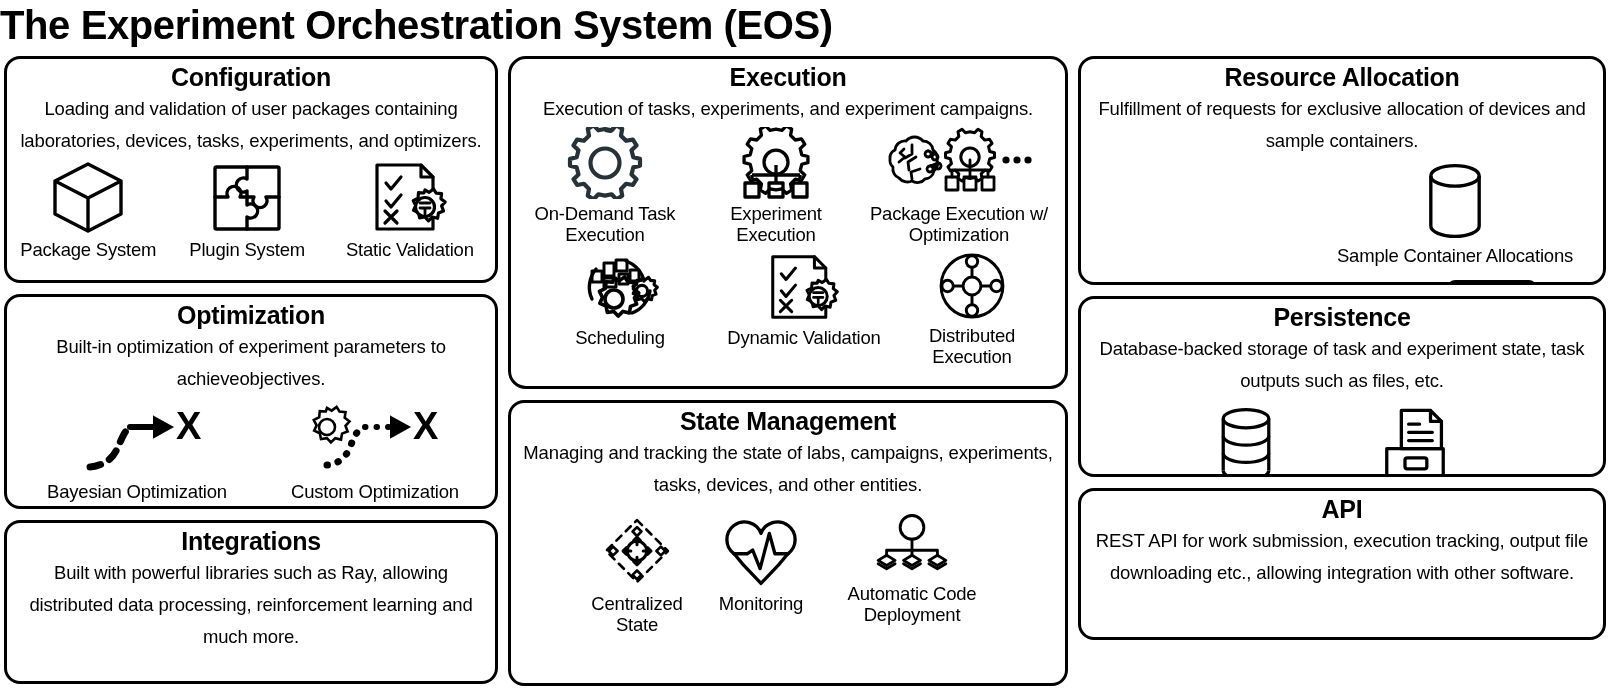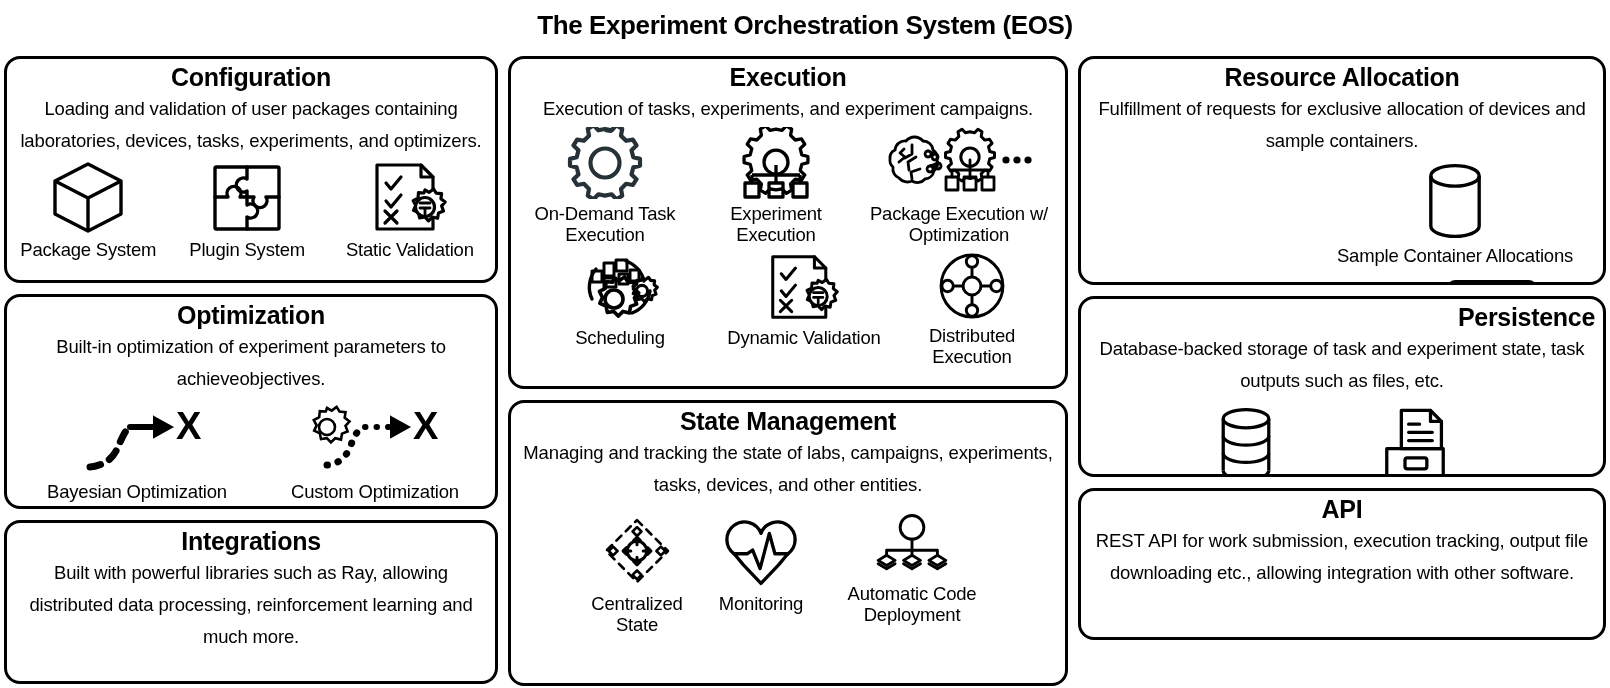--- a/index.html
+++ b/index.html
@@ -11,22 +11,22 @@
     width: 1610px; height: 688px;
     font-family: "Liberation Sans", sans-serif;
     color: #000000;
     overflow: hidden;
     position: relative;
   }
 
   #page-title {
     position: absolute;
     top: 2px; left: 0; width: 1610px;
-    text-align: center;
-    font-size: 26px;
+    text-align: left;
+    font-size: 40px;
     font-weight: bold;
     letter-spacing: -0.4px;
     line-height: 46px;
     white-space: nowrap;
   }
 
   .board {
     position: absolute;
     top: 56px; left: 4px;
     width: 1602px; height: 630px;
@@ -83,26 +83,26 @@
     letter-spacing: -0.2px;
   }
   .icon { display: block; }
 
   
   .p-config     { height: 227px; }
   .p-optim      { height: 215px; }
   .p-integr     { height: 164px; }
 
   
-  .p-exec       { height: 333px; }
+  .p-exec       { height: 333px; border-radius: 18px; }
   .p-state      { height: 286px; }
 
   
   .p-resource   { height: 229px; }
-  .p-persist    { height: 181px; align-items: flex-end; }
+  .p-persist    { height: 181px; }
   .p-api        { height: 152px; }
 
   .row { display: flex; width: 100%; justify-content: center; }
 </style>
 </head>
 <body>
 
 <div id="page-title">The Experiment Orchestration System (EOS)</div>
 
 <div class="board">

